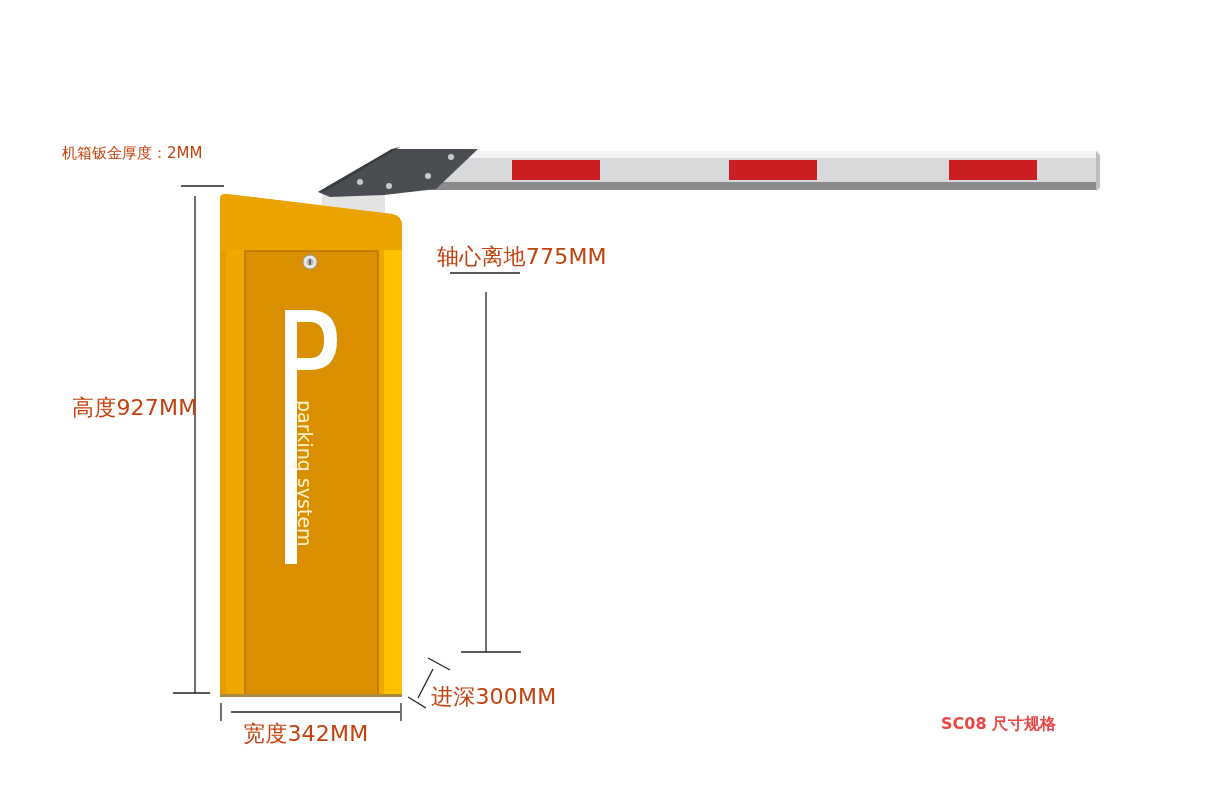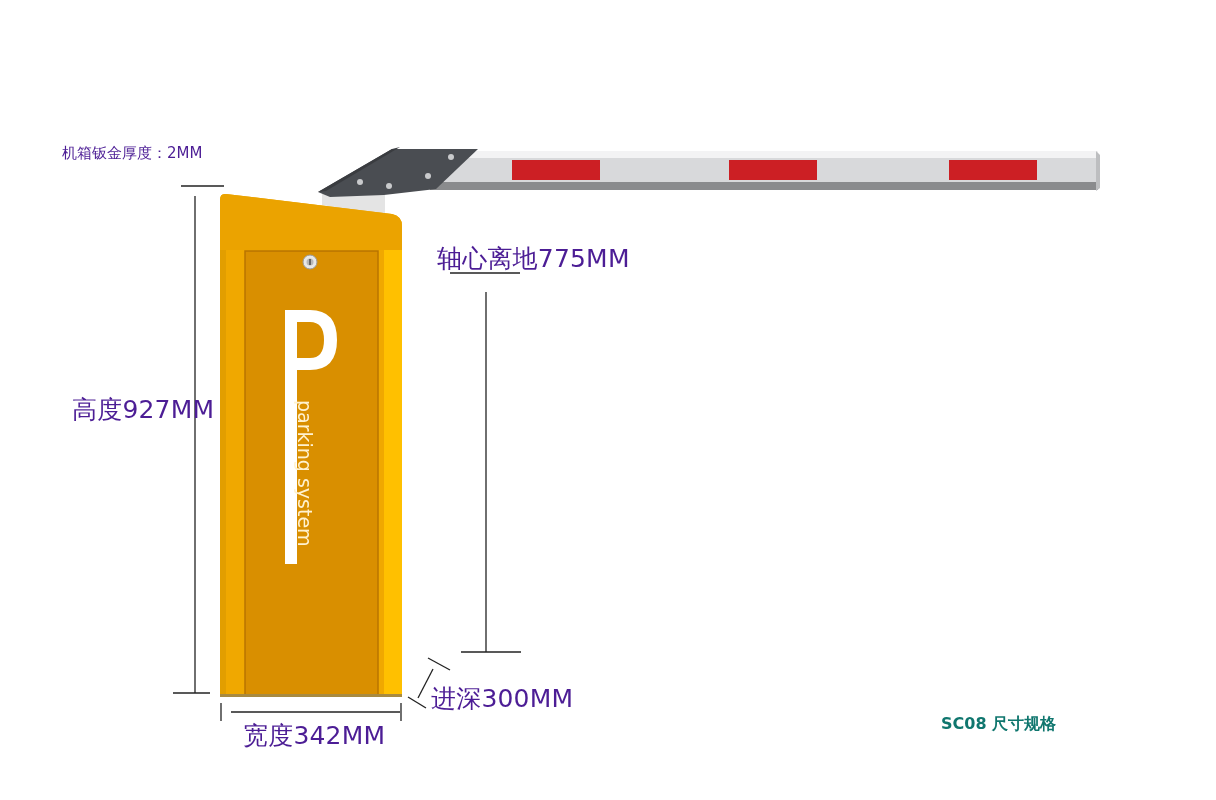--- a/index.html
+++ b/index.html
@@ -1,22 +1,22 @@
 <!DOCTYPE html>
 <html><head>
 <meta charset="utf-8">
 <style>
   html, body { margin:0; padding:0; background:#ffffff; }
   body { width:1216px; height:800px; position:relative; overflow:hidden;
          font-family:"DejaVu Sans", "Liberation Sans", sans-serif; color:#222; }
   .abs { position:absolute; }
-  .label { position:absolute; white-space:nowrap; color:#4c1d95; }
+  .label { position:absolute; white-space:nowrap; color:#c2410c; }
   .l-thick { font-size:15px; }
-  .l-dim { font-size:25px; letter-spacing:0.2px; }
-  .l-title { font-size:16px; font-weight:bold; color:#0f766e; }
+  .l-dim { font-size:22px; letter-spacing:0.2px; }
+  .l-title { font-size:16px; font-weight:bold; color:#ef4444; }
   svg { position:absolute; left:0; top:0; }
 </style>
 </head>
 <body>
 
 <svg width="1216" height="800" viewBox="0 0 1216 800">
 
   <g>
     <rect x="430" y="151" width="668" height="8" fill="#f3f3f4"></rect>
     <rect x="430" y="158" width="668" height="25" fill="#d8d9db"></rect>

